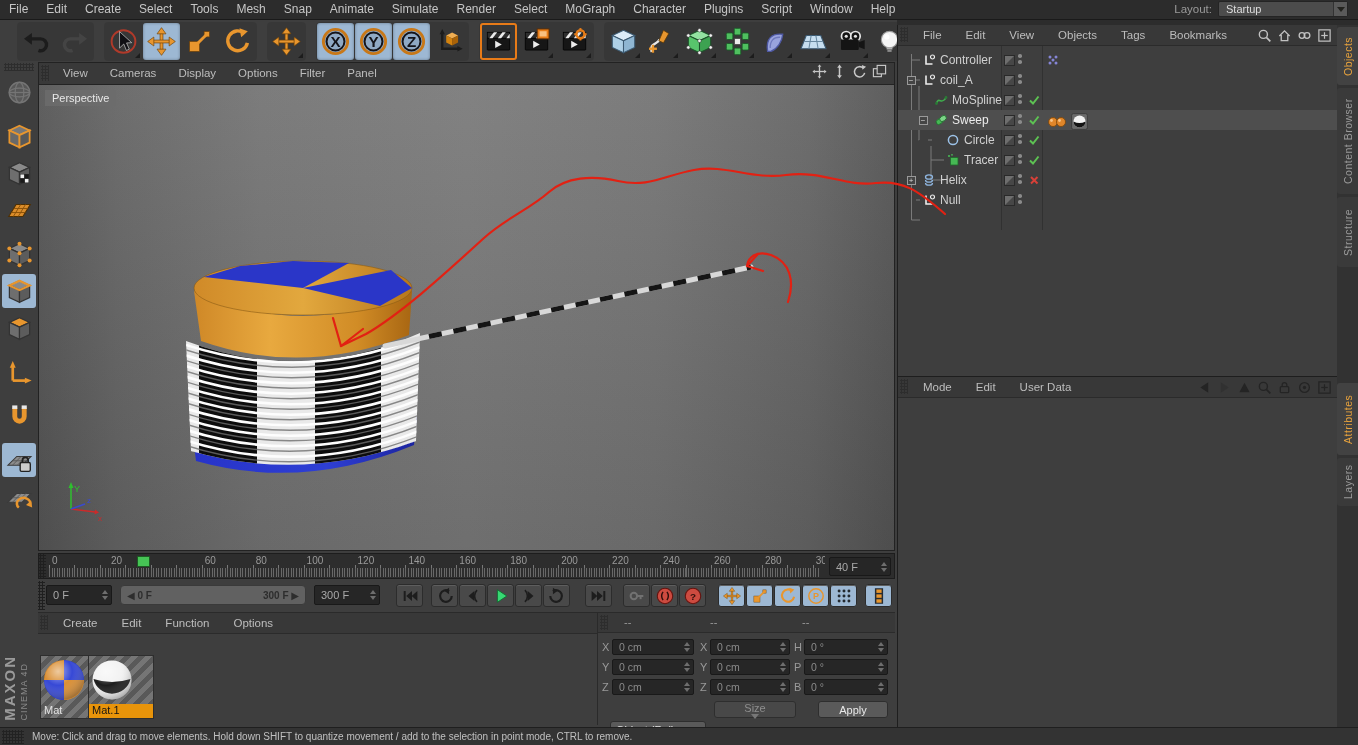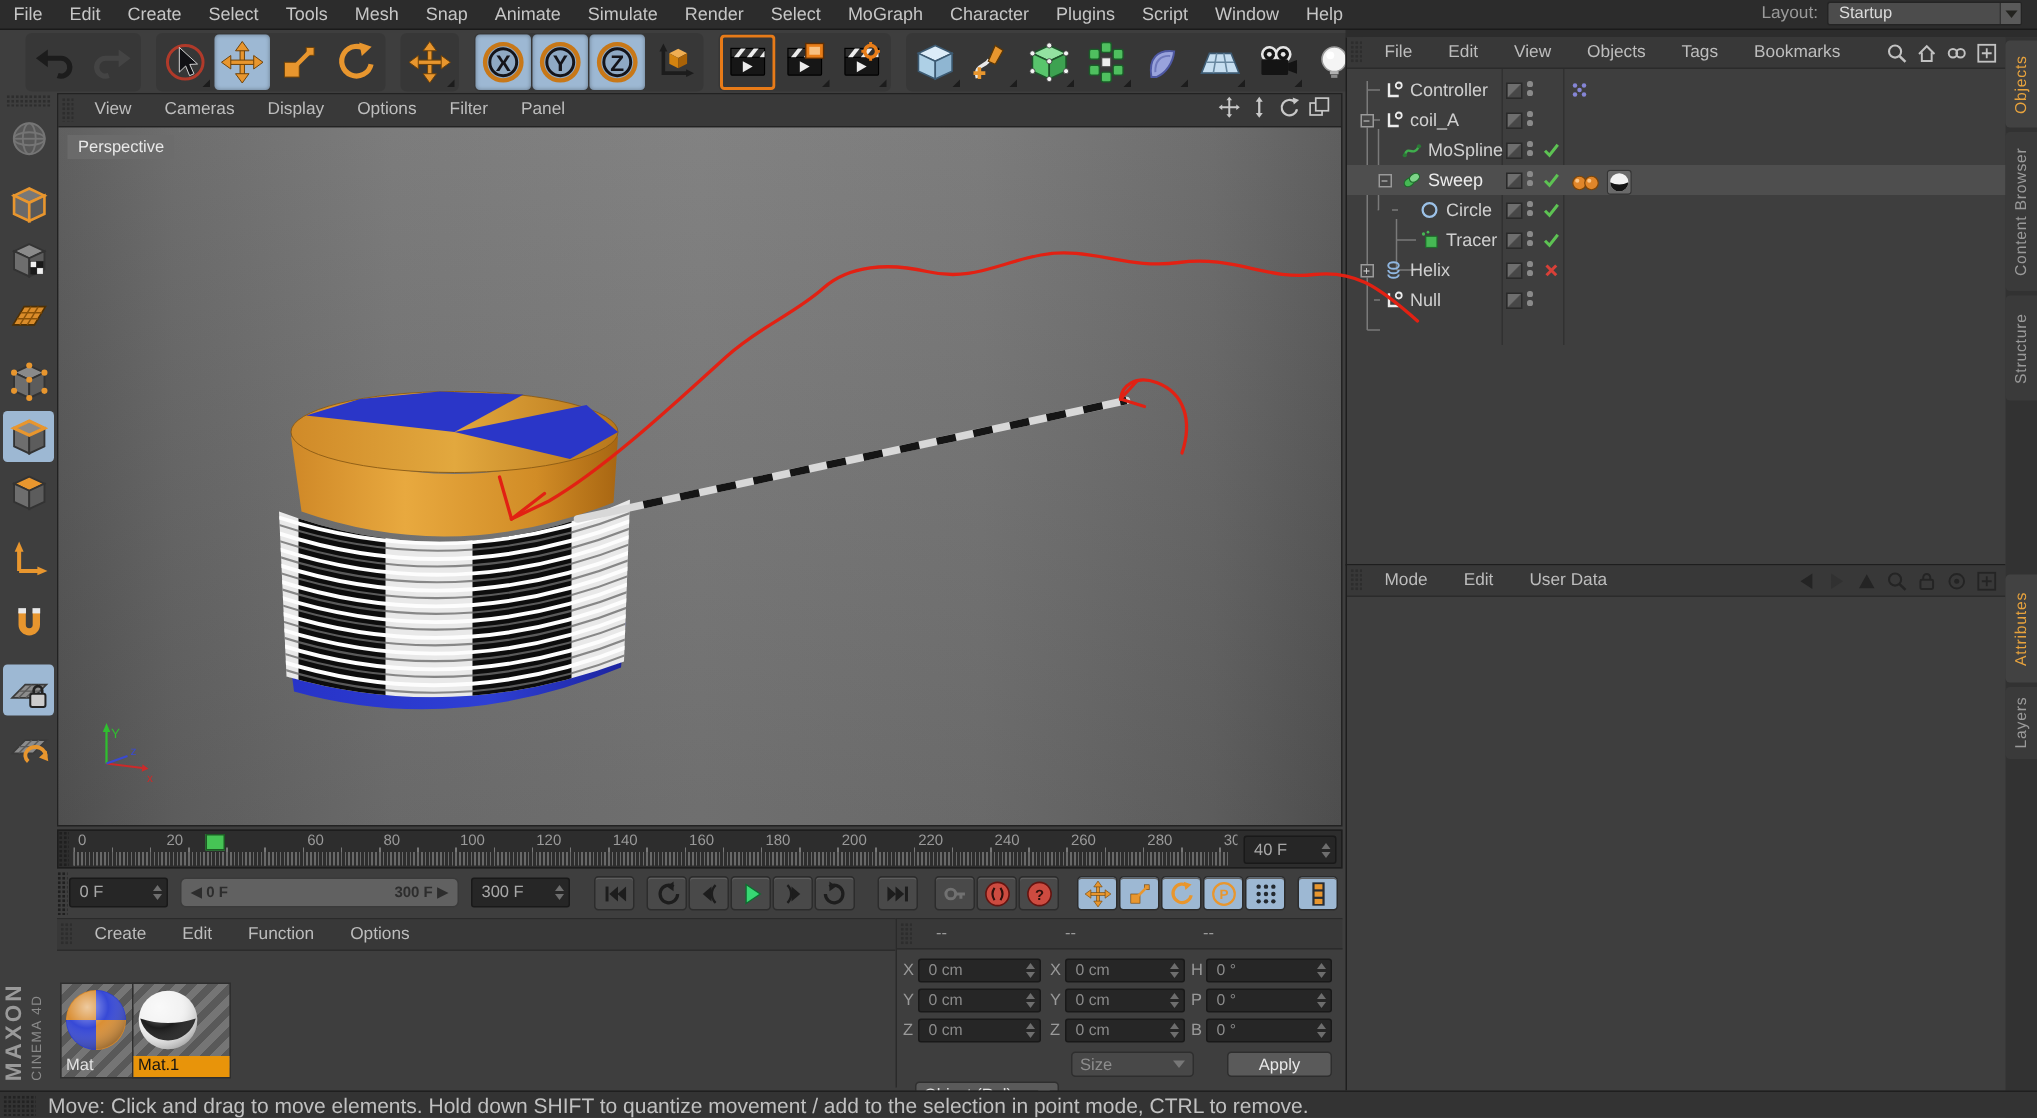--- a/index.html
+++ b/index.html
@@ -104,21 +104,21 @@
   .mat .mlabel.sel { background:#e8940a; color:#141414; }
 
   
   #coords { position:absolute; left:597px; top:612px; width:298px; height:113px; background:#3e3e3e;
     border-top:1px solid #2a2a2a; border-left:1px solid #2a2a2a; }
   #coords .hd { position:absolute; top:3px; font-size:11px; color:#9a9a9a; }
   .clab { position:absolute; font-size:11px; color:#9a9a9a; width:10px; }
   .cfld { position:absolute; height:16px; font-size:10.5px; color:#8b8b8b; }
   .dropbtn { position:absolute; height:17px; background:#5a5a5a; border:1px solid #2e2e2e; border-radius:3px;
     font-size:11px; color:#e2e2e2; display:flex; align-items:center; justify-content:space-between; padding:0 5px; }
-  .dropbtn.dim { background:#484848; color:#8e8e8e; }
+  .dropbtn.dim { background:#484848; color:#8e8e8e;flex-direction:column; }
   #applybtn { position:absolute; left:220px; top:88px; width:70px; height:17px; background:#5a5a5a;
     border:1px solid #2e2e2e; border-radius:3px; font-size:11px; color:#e8e8e8; display:flex; align-items:center; justify-content:center; }
 
   
   #om { position:absolute; left:897px; top:25px; width:440px; height:351px; background:#3e3e3e; border-left:1px solid #1e1e1e; }
   #am { position:absolute; left:897px; top:376px; width:440px; height:351px; background:#3e3e3e;
     border-left:1px solid #1e1e1e; border-top:1px solid #1e1e1e; }
   .pmenuicons { margin-left:auto; display:flex; gap:5px; padding-right:5px; align-items:center; }
   .pmenuicons svg { width:15px; height:15px; }
   #om .pmenuicons { color:#c2c2c2; } #am .pmenuicons { color:#242424; }
@@ -147,21 +147,21 @@
   .vtab { position:absolute; left:0; width:21px; background:#3a3a3a; color:#9a9a9a; border-radius:0 3px 3px 0;
     writing-mode:vertical-rl; transform:rotate(180deg); font-size:10.5px; letter-spacing:.5px;
     display:flex; align-items:center; justify-content:center; padding:6px 0; }
   .vtab.active { color:#e8a33d; background:#424242; }
 
   
   #statusbar { position:absolute; left:0; top:727px; width:1358px; height:18px; background:#333;
     border-top:1px solid #1f1f1f; display:flex; align-items:center; }
   #statusbar .sgrip { width:22px; height:14px; margin-left:2px;
     background-image:radial-gradient(#222 1px, transparent 1.2px); background-size:3px 3px; }
-  #statusbar span { font-size:14px; color:#c0c0c0; padding-left:8px; }
+  #statusbar span { font-size:10px; color:#c0c0c0; padding-left:8px; }
 
   
   #logo { position:absolute; left:0; bottom:20px; width:38px; height:160px; }
   #logo span { position:absolute; writing-mode:vertical-rl; transform:rotate(180deg); }
   #logo .l1 { left:1px; bottom:4px; font-size:15px; font-weight:bold; color:#9a9a9a; letter-spacing:2px; }
   #logo .l2 { left:19px; bottom:4px; font-size:9px; color:#8a8a8a; letter-spacing:1px; }
 
   #annot { position:absolute; left:0; top:0; z-index:60; pointer-events:none; }
 </style>
 </head>

